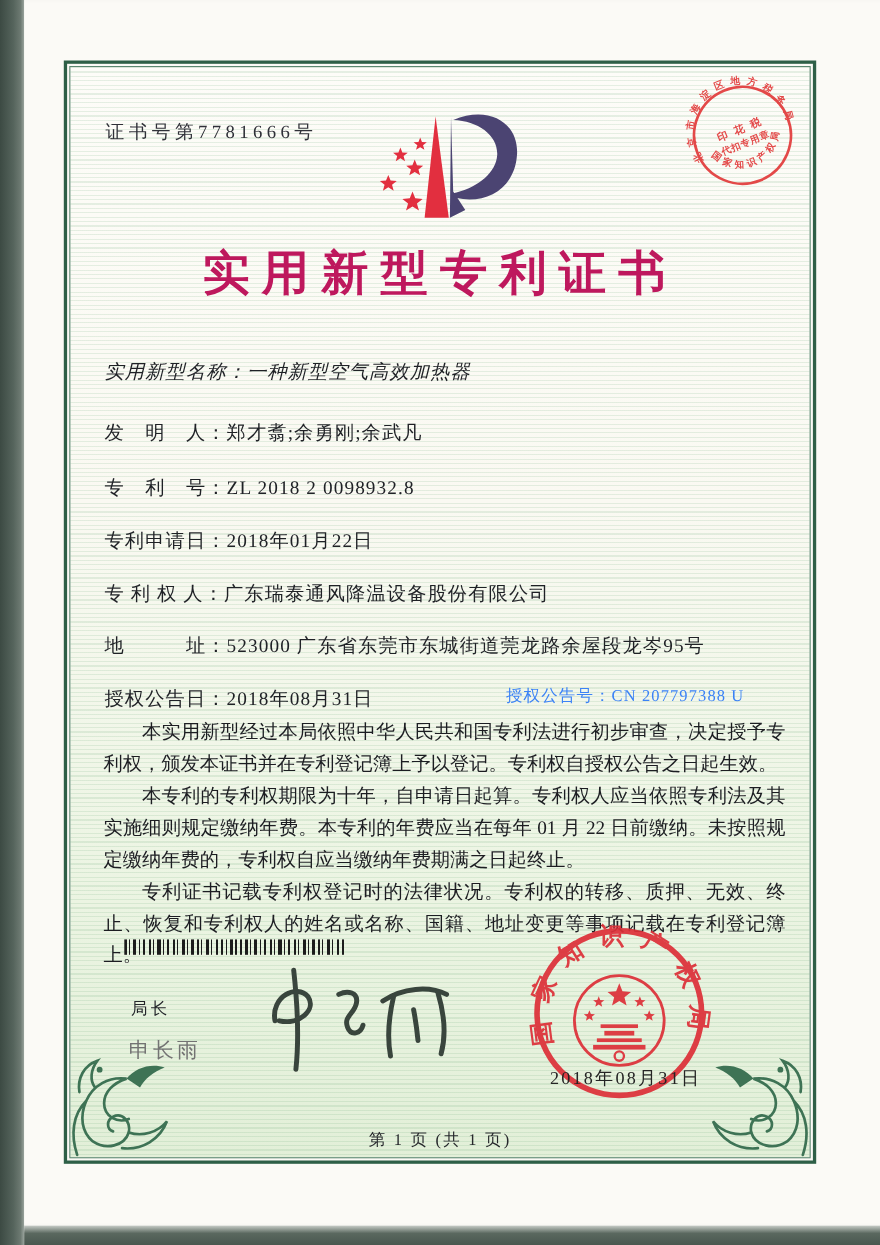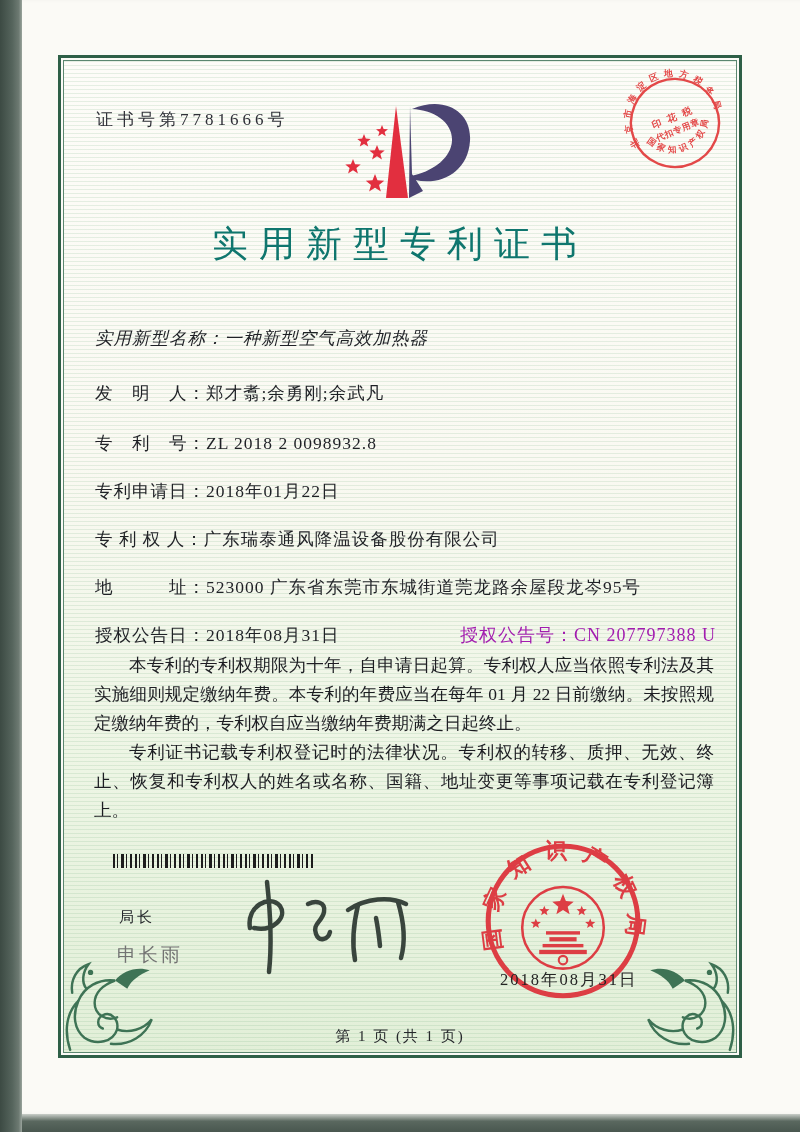--- a/index.html
+++ b/index.html
@@ -22,27 +22,27 @@
   .frame-inner { position:absolute; inset:2px; border:1px solid #5b8770;
     background:
       repeating-linear-gradient(180deg, rgba(104,168,118,.16) 0 1px, rgba(0,0,0,0) 1px 4px),
       linear-gradient(180deg,#fdfcf8 0%,#faf9f2 40%,#edf5e4 72%,#e2efd8 100%); }
 
   .cert-no { left:74px; top:108px; font-size:17px; letter-spacing:4px; color:#2f3038; }
 
   .logo { left:310px; top:96px; width:166px; height:114px; }
 
   .title { left:36px; top:220px; width:684px; text-align:center;
-    font-size:36px; font-weight:normal; letter-spacing:11px; color:#0f766e; }
+    font-size:43px; font-weight:bold; letter-spacing:11px; color:#be185d; }
 
   .fields { color:#1f2126; font-size:17.5px; letter-spacing:1px; white-space:nowrap; }
   .frow { position:absolute; left:73px; }
   .r1{top:326px;font-style:italic;} .r2{top:381px;} .r3{top:431px;} .r4{top:479px;}
   .r5{top:527px;} .r6{top:575px;} .r7{top:623px;}
-  .grant-pub { left:438px; top:623px; font-size:18px; letter-spacing:1px; color:#a21caf; white-space:nowrap; }
+  .grant-pub { left:438px; top:623px; font-size:15px; letter-spacing:1px; color:#3b82f6; white-space:nowrap; }
 
   .paras { left:72px; top:651px; width:620px; font-size:17.5px; line-height:29px;
     color:#1c1d22; text-align:justify; }
   .paras p { text-indent:2em; }
 
   .barcode { left:91px; top:854px; width:202px; height:14px;
     background:repeating-linear-gradient(90deg,
       #1c1c1c 0 2px, rgba(0,0,0,0) 2px 4px,
       #1c1c1c 4px 5px, rgba(0,0,0,0) 5px 8px,
       #1c1c1c 8px 11px, rgba(0,0,0,0) 11px 13px,
@@ -126,20 +126,21 @@
     <div class="frow r2"><span>发　明　人：</span><span>郑才翥;余勇刚;余武凡</span></div>
     <div class="frow r3"><span>专　利　号：</span><span>ZL 2018 2 0098932.8</span></div>
     <div class="frow r4"><span>专利申请日：</span><span>2018年01月22日</span></div>
     <div class="frow r5"><span>专 利 权 人：</span><span>广东瑞泰通风降温设备股份有限公司</span></div>
     <div class="frow r6"><span>地　　　址：</span><span>523000 广东省东莞市东城街道莞龙路余屋段龙岑95号</span></div>
     <div class="frow r7"><span>授权公告日：</span><span>2018年08月31日</span></div>
   </div>
   <div class="abs grant-pub"><span>授权公告号：</span><span>CN 207797388 U</span></div>
 
   <div class="abs paras">
+    <p>本实用新型经过本局依照中华人民共和国专利法进行初步审查，决定授予专利权，颁发本证书并在专利登记簿上予以登记。专利权自授权公告之日起生效。</p>
     <p>本专利的专利权期限为十年，自申请日起算。专利权人应当依照专利法及其实施细则规定缴纳年费。本专利的年费应当在每年 01 月 22 日前缴纳。未按照规定缴纳年费的，专利权自应当缴纳年费期满之日起终止。</p>
     <p>专利证书记载专利权登记时的法律状况。专利权的转移、质押、无效、终止、恢复和专利权人的姓名或名称、国籍、地址变更等事项记载在专利登记簿上。</p>
   </div>
 
   <div class="abs barcode"></div>
 
   <div class="abs director-title">局长</div>
   <div class="abs director-name">申长雨</div>
 
   <svg class="abs signature" viewBox="0 0 195 104">

